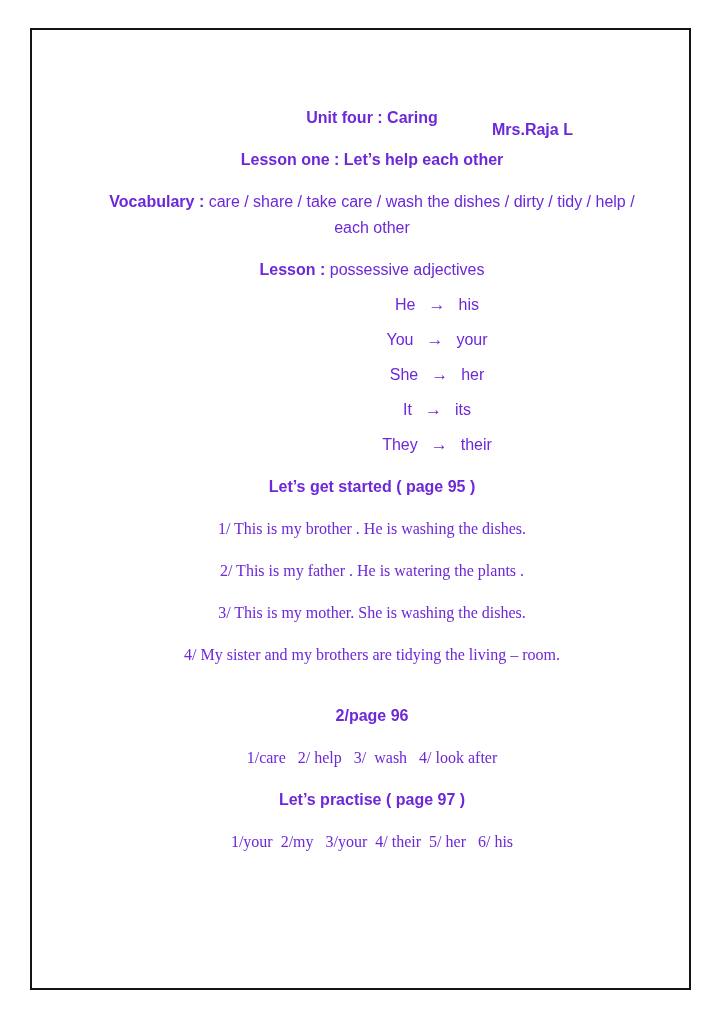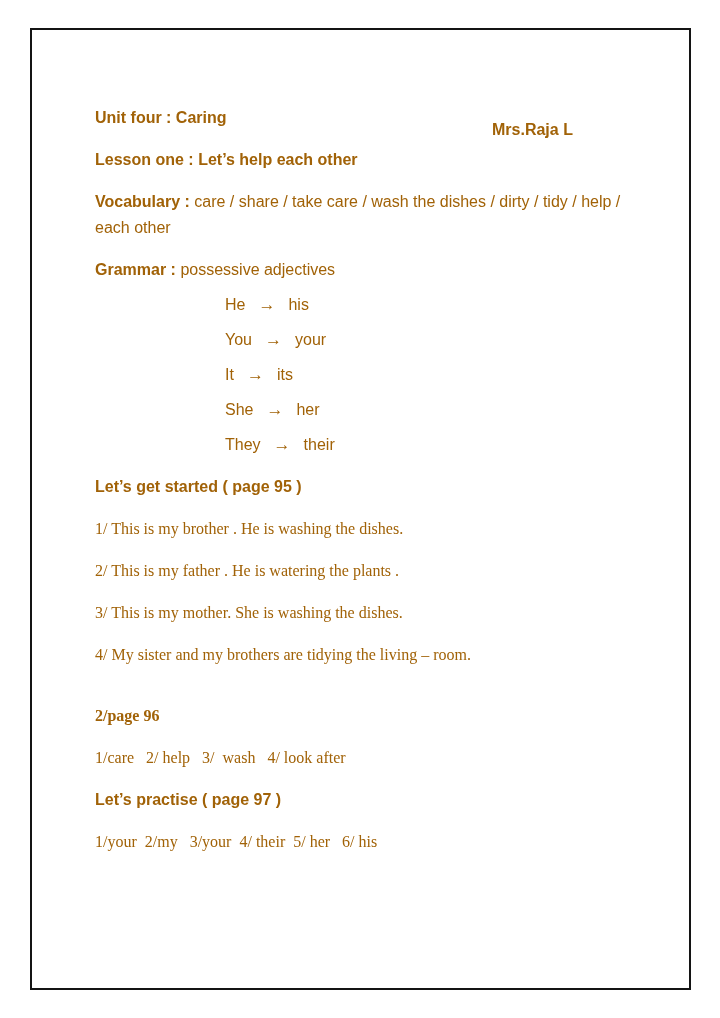--- a/index.html
+++ b/index.html
@@ -6,22 +6,23 @@
     margin: 0;
     padding: 0;
     background: #ffffff;
   }
   .page {
     position: relative;
     width: 720px;
     height: 1018px;
     background: #ffffff;
     font-family: "Liberation Sans", "DejaVu Sans", sans-serif;
-    color: #a16207;
+    color: #6d28d9;
     overflow: hidden;
+    text-align: center;
   }
   .border-frame {
     position: absolute;
     top: 28px;
     left: 30px;
     right: 29px;
     bottom: 28px;
     border: 2px solid #141414;
     box-sizing: border-box;
   }
@@ -51,45 +52,45 @@
   .possessive-row {
     margin-bottom: 9px;
     white-space: nowrap;
   }
   .possessive-row .arrow {
     display: inline-block;
     margin: 0 13px;
     font-size: 17px;
   }
   .preserve { white-space: pre-wrap; font-family: Liberation Serif, serif; }
-  .gap-top { margin-top: 35px !important; font-family: Liberation Serif, serif; }
+  .gap-top { margin-top: 35px !important; }
 </style>
 </head>
 <body>
 
 <div class="page">
   <div class="border-frame">
     <div class="content">
 
       <div class="header-row">
         <span class="bold">Unit four : Caring</span>
         <span class="bold teacher">Mrs.Raja L</span>
       </div>
 
       <p class="bold">Lesson one : Let’s help each other</p>
 
       <p><span class="bold">Vocabulary :</span> <span>care / share / take care / wash the dishes / dirty / tidy / help / each other</span></p>
 
-      <p><span class="bold">Grammar :</span> <span>possessive adjectives</span></p>
+      <p><span class="bold">Lesson :</span> <span>possessive adjectives</span></p>
 
       <div class="possessives">
         <div class="possessive-row"><span>He</span><span class="arrow">→</span><span>his</span></div>
         <div class="possessive-row"><span>You</span><span class="arrow">→</span><span>your</span></div>
+        <div class="possessive-row"><span>She</span><span class="arrow">→</span><span>her</span></div>
         <div class="possessive-row"><span>It</span><span class="arrow">→</span><span>its</span></div>
-        <div class="possessive-row"><span>She</span><span class="arrow">→</span><span>her</span></div>
         <div class="possessive-row"><span>They</span><span class="arrow">→</span><span>their</span></div>
       </div>
 
       <p class="bold">Let’s get started ( page 95 )</p>
       <p class="preserve">1/ This is my brother . He is washing the dishes.</p>
       <p class="preserve">2/ This is my father . He is watering the plants .</p>
       <p class="preserve">3/ This is my mother. She is washing the dishes.</p>
       <p class="preserve">4/ My sister and my brothers are tidying the living – room.</p>
 
       <p class="bold gap-top">2/page 96</p>

